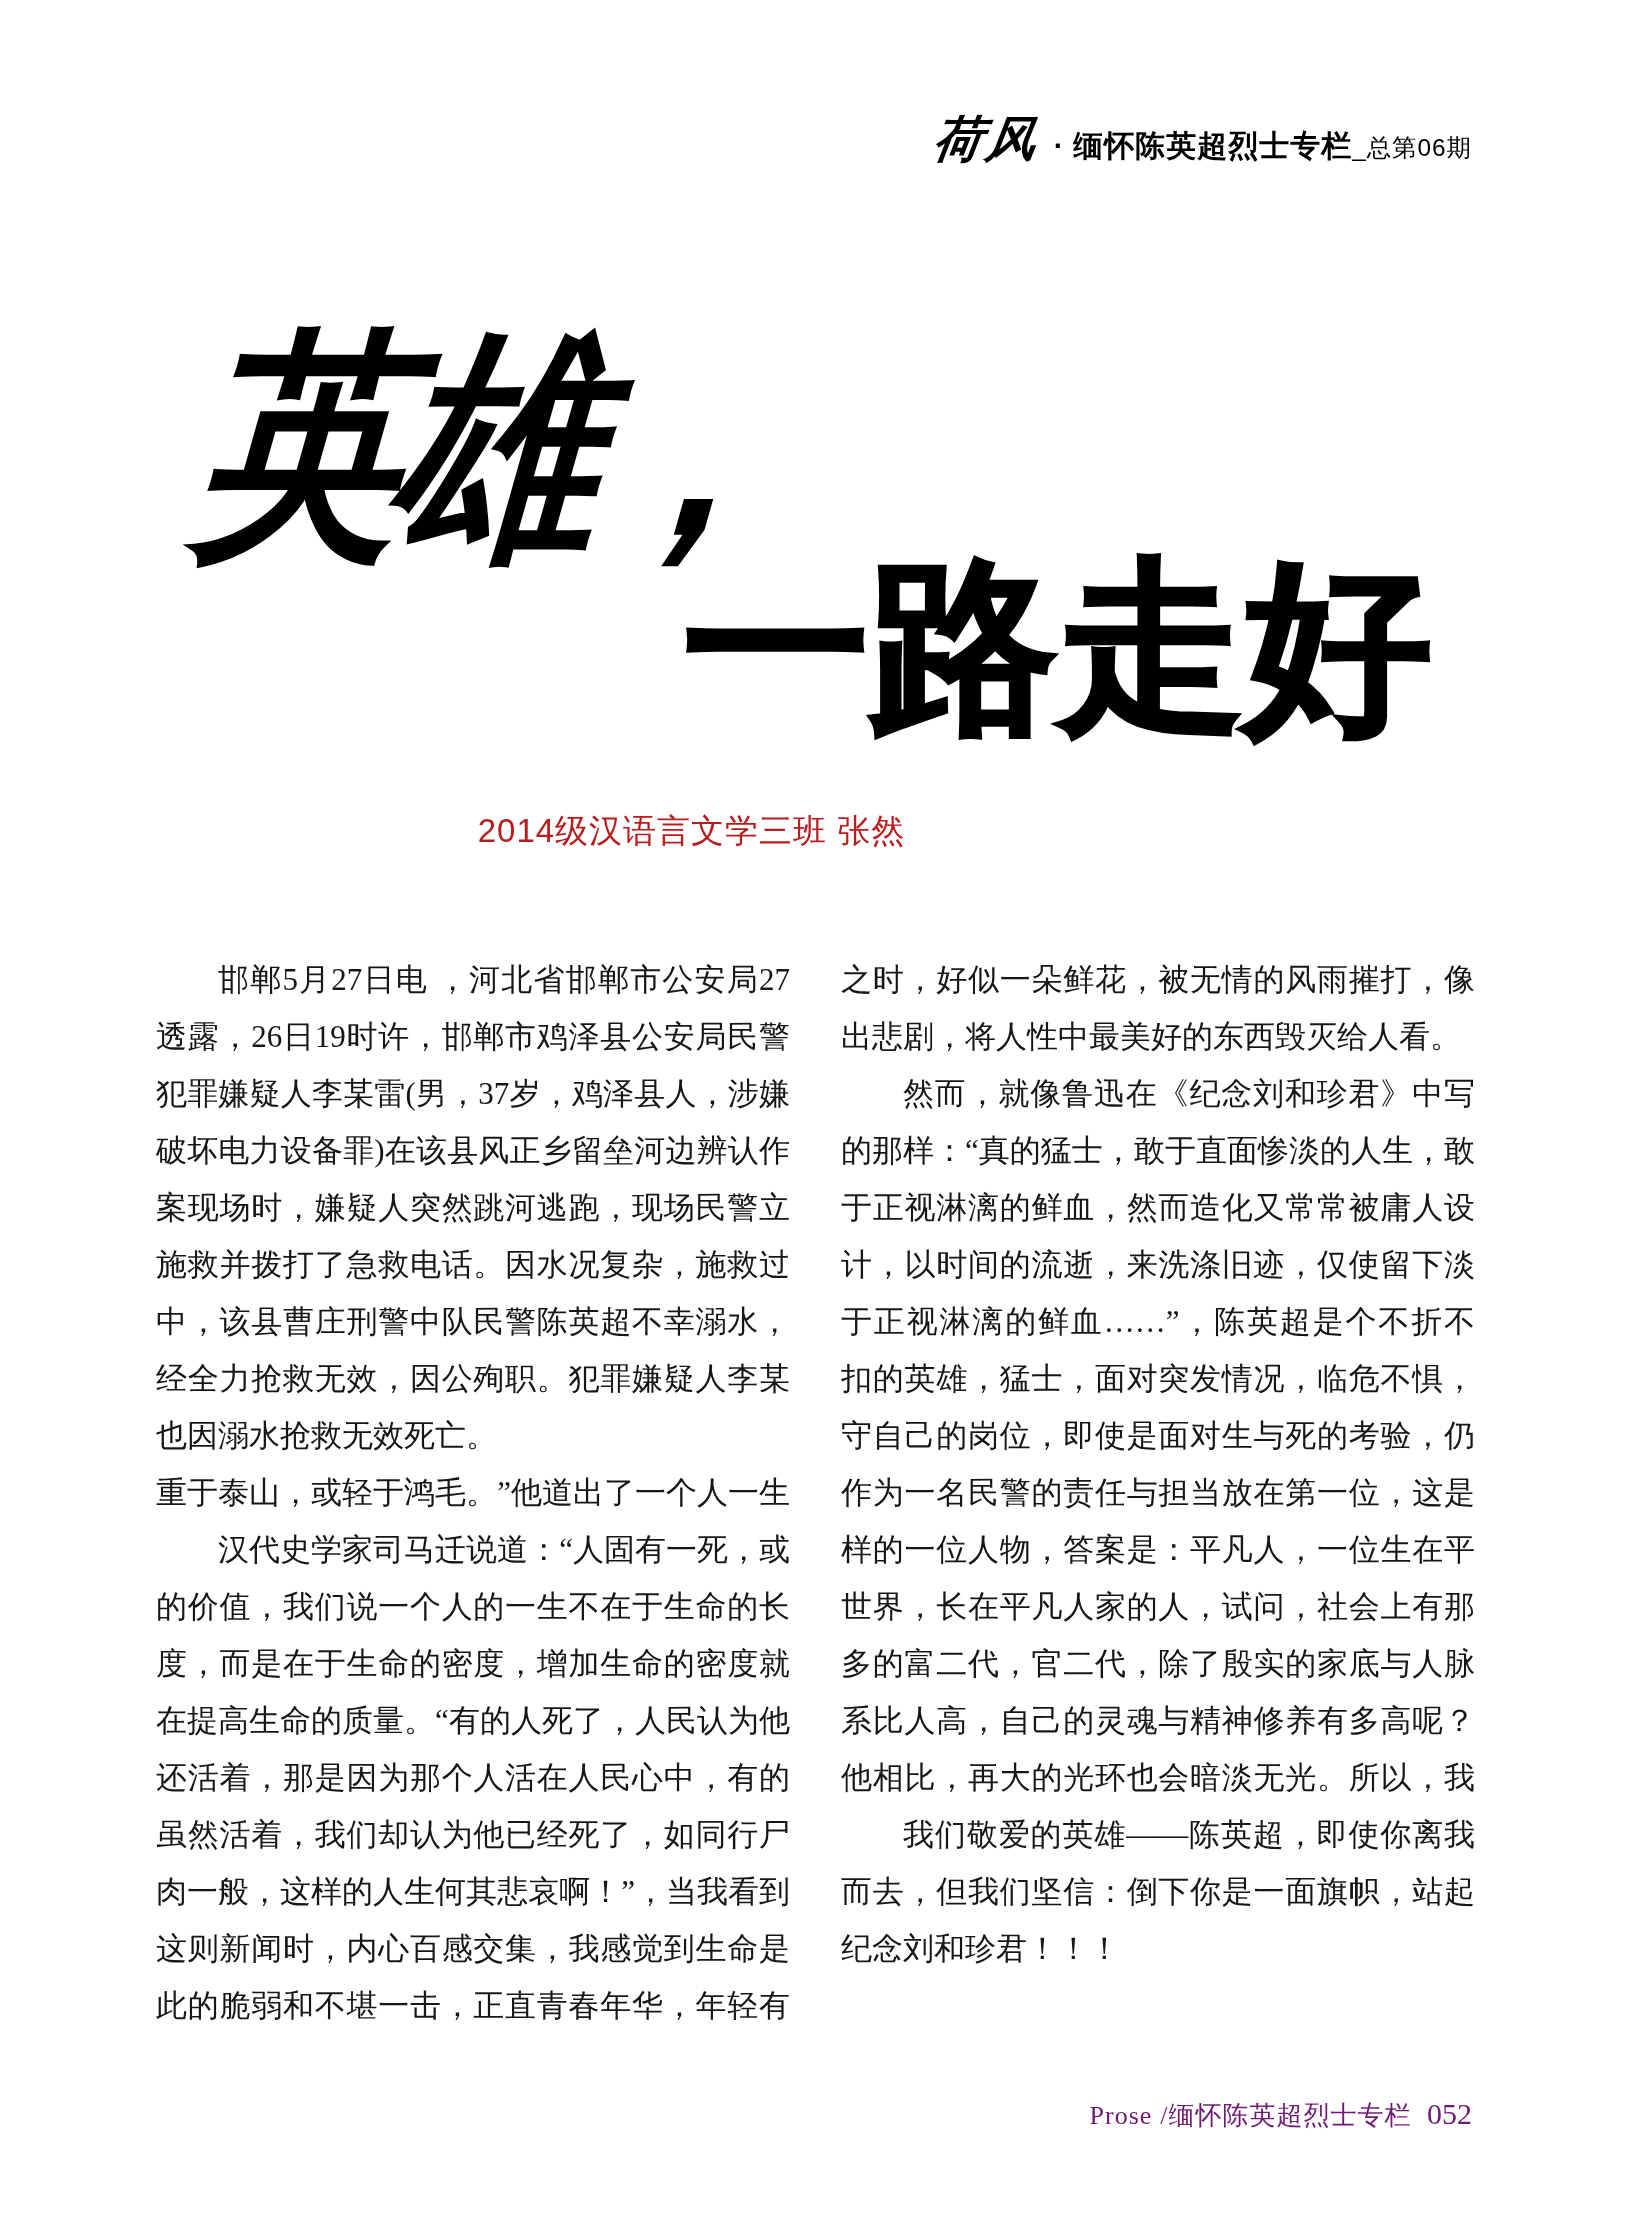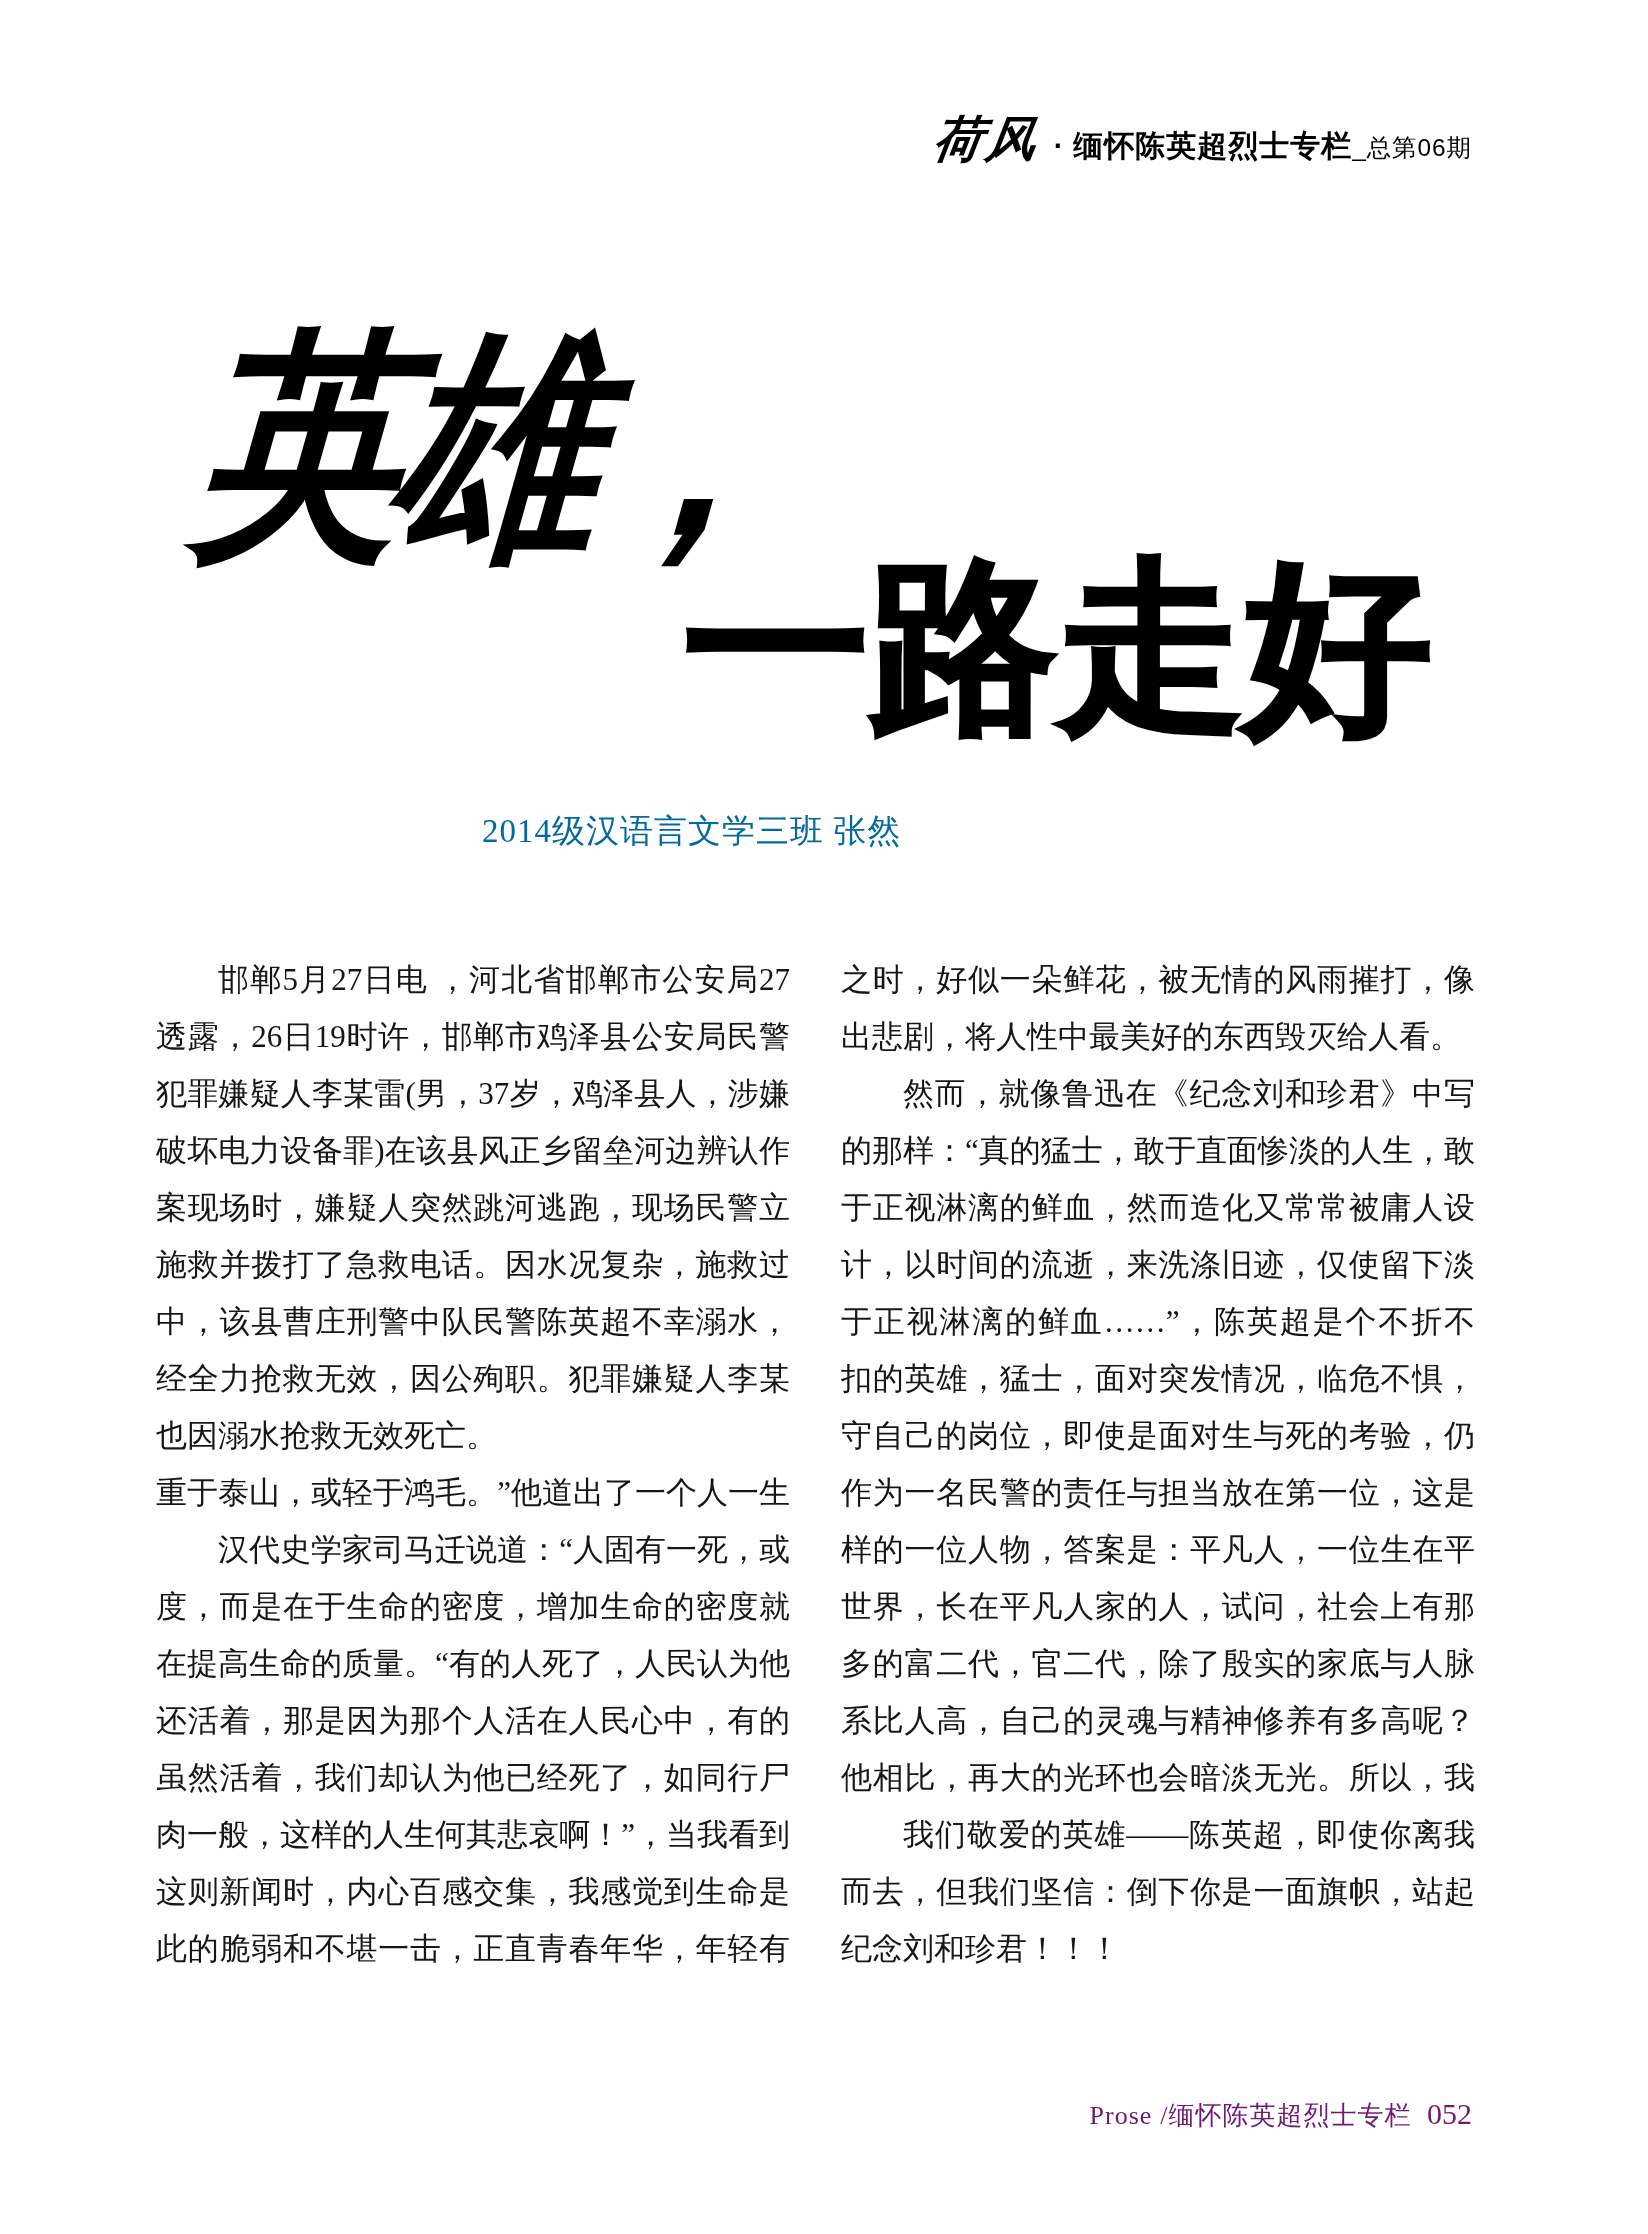--- a/index.html
+++ b/index.html
@@ -52,22 +52,22 @@
     font-family:"Liberation Sans","DejaVu Sans",sans-serif;
     font-weight:900; font-size:187px; line-height:1;
     letter-spacing:0px; white-space:nowrap;margin-left:12px;
     -webkit-text-stroke:3.9px #000;
   }
 
   
   .byline {
     position:absolute; top:809px; left:0; width:1383px;
     text-align:center;
-    font-family:Liberation Serif, serif;
-    font-size:33px; letter-spacing:1px; color:#0369a1;
+    font-family:Liberation Sans, sans-serif;
+    font-size:33px; letter-spacing:1px; color:#b91c1c;
   }
 
   
   .columns {
     position:absolute; top:951px; left:156px;
     display:flex; gap:51px;
   }
   .column { width:634px; }
   .line {
     height:57px; line-height:57px;
@@ -111,20 +111,21 @@
       <div class="line">透露，26日19时许，邯郸市鸡泽县公安局民警带</div>
       <div class="line">犯罪嫌疑人李某雷(男，37岁，鸡泽县人，涉嫌</div>
       <div class="line">破坏电力设备罪)在该县风正乡留垒河边辨认作</div>
       <div class="line">案现场时，嫌疑人突然跳河逃跑，现场民警立即</div>
       <div class="line">施救并拨打了急救电话。因水况复杂，施救过程</div>
       <div class="line">中，该县曹庄刑警中队民警陈英超不幸溺水，后</div>
       <div class="line">经全力抢救无效，因公殉职。犯罪嫌疑人李某雷</div>
       <div class="line end">也因溺水抢救无效死亡。</div>
       <div class="line">重于泰山，或轻于鸿毛。”他道出了一个人一生</div>
       <div class="line indent">汉代史学家司马迁说道：“人固有一死，或</div>
+      <div class="line">的价值，我们说一个人的一生不在于生命的长</div>
       <div class="line">度，而是在于生命的密度，增加生命的密度就是</div>
       <div class="line">在提高生命的质量。“有的人死了，人民认为他</div>
       <div class="line">还活着，那是因为那个人活在人民心中，有的人</div>
       <div class="line">虽然活着，我们却认为他已经死了，如同行尸走</div>
       <div class="line">肉一般，这样的人生何其悲哀啊！”，当我看到</div>
       <div class="line">这则新闻时，内心百感交集，我感觉到生命是如</div>
       <div class="line">此的脆弱和不堪一击，正直青春年华，年轻有为</div>
     </div>
     <div class="column">
       <div class="line">之时，好似一朵鲜花，被无情的风雨摧打，像一</div>

